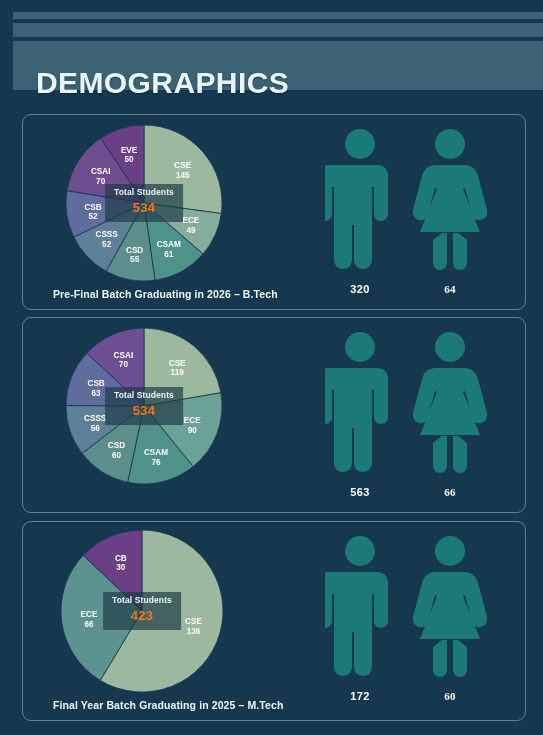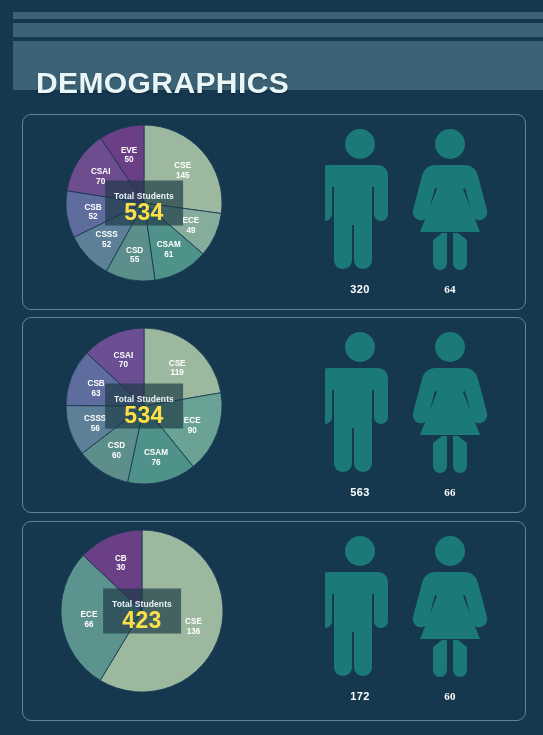--- a/index.html
+++ b/index.html
@@ -53,30 +53,30 @@
     paint-order: stroke;
   }
   .slice-name { font-size: 8.2px; }
   .slice-val  { font-size: 8.2px; }
 
   .center-box {
     position: absolute;
     left: 50%; top: 50%;
     transform: translate(-50%, -50%);
     background: rgba(28, 58, 70, .68);
-    padding: 10px 9px 4px 9px;
+    padding: 3px 9px 4px 9px;
     text-align: center;
     white-space: nowrap;
   }
   .center-cap {
     font-size: 8.5px; font-weight: bold; color: #eaf4f6;
     letter-spacing: .1px; line-height: 11px;
   }
   .center-num {
-    font-size: 23px; font-weight: bold; color: #fde047;
+    font-size: 13px; font-weight: bold; color: #f97316;
     line-height: 20px; letter-spacing: .3px;
   }
 
   
   .caption {
     position: absolute; left: 0; right: 0; bottom: 9px;
     text-align: center;
     font-size: 10.5px; font-weight: bold; color: #eef7f9;
     letter-spacing: .1px;
   }
@@ -162,20 +162,21 @@
         <div class="fig fig-female">
           <svg width="76" height="145" viewBox="0 0 76 145">
             <circle cx="38" cy="17" r="15" fill="#1b7a78"></circle>
             <path fill="#1b7a78" d="M24 38h28c8 0 12 4 14 11l9 34c1 5-2 9-6 10s-8-1-9-6l-7-26-2 1 17 43H8l17-43-2-1-7 26c-1 5-5 7-9 6s-7-5-6-10l9-34c2-7 6-11 14-11z"></path>
             <path fill="#1b7a78" d="M30 106h5v29c0 5-3 8-7 8s-7-3-7-8v-22zM41 106h5l9 7v22c0 5-3 8-7 8s-7-3-7-8z"></path>
           </svg>
           <div class="fig-count">64</div>
         </div>
       </div>
 
+      <div class="caption">Pre-Final Batch Graduating in 2026 – B.Tech</div>
     </div>
   </div>
 
   <div class="card card-2">
     <div class="card-body">
       <div class="pie-wrap">
         <svg viewBox="0 0 160 160">
           <g>
               <path d="M80,80 L80,2 A78,78 0 0 1 156.86753673615175,66.75682077005816 Z" fill="#9cb89f" stroke="#15374f" stroke-width="0.8"></path>
               <path d="M80,80 L156.86753673615175,66.75682077005816 A78,78 0 0 1 129.19390002194106,140.53065504875417 Z" fill="#6aa396" stroke="#15374f" stroke-width="0.8"></path>
@@ -264,16 +265,17 @@
         <div class="fig fig-female">
           <svg width="76" height="145" viewBox="0 0 76 145">
             <circle cx="38" cy="17" r="15" fill="#1b7a78"></circle>
             <path fill="#1b7a78" d="M24 38h28c8 0 12 4 14 11l9 34c1 5-2 9-6 10s-8-1-9-6l-7-26-2 1 17 43H8l17-43-2-1-7 26c-1 5-5 7-9 6s-7-5-6-10l9-34c2-7 6-11 14-11z"></path>
             <path fill="#1b7a78" d="M30 106h5v29c0 5-3 8-7 8s-7-3-7-8v-22zM41 106h5l9 7v22c0 5-3 8-7 8s-7-3-7-8z"></path>
           </svg>
           <div class="fig-count">60</div>
         </div>
       </div>
 
+      <div class="caption">Final Year Batch Graduating in 2025 – M.Tech</div>
     </div>
   </div>
 
 </div>
 
 </body></html>

